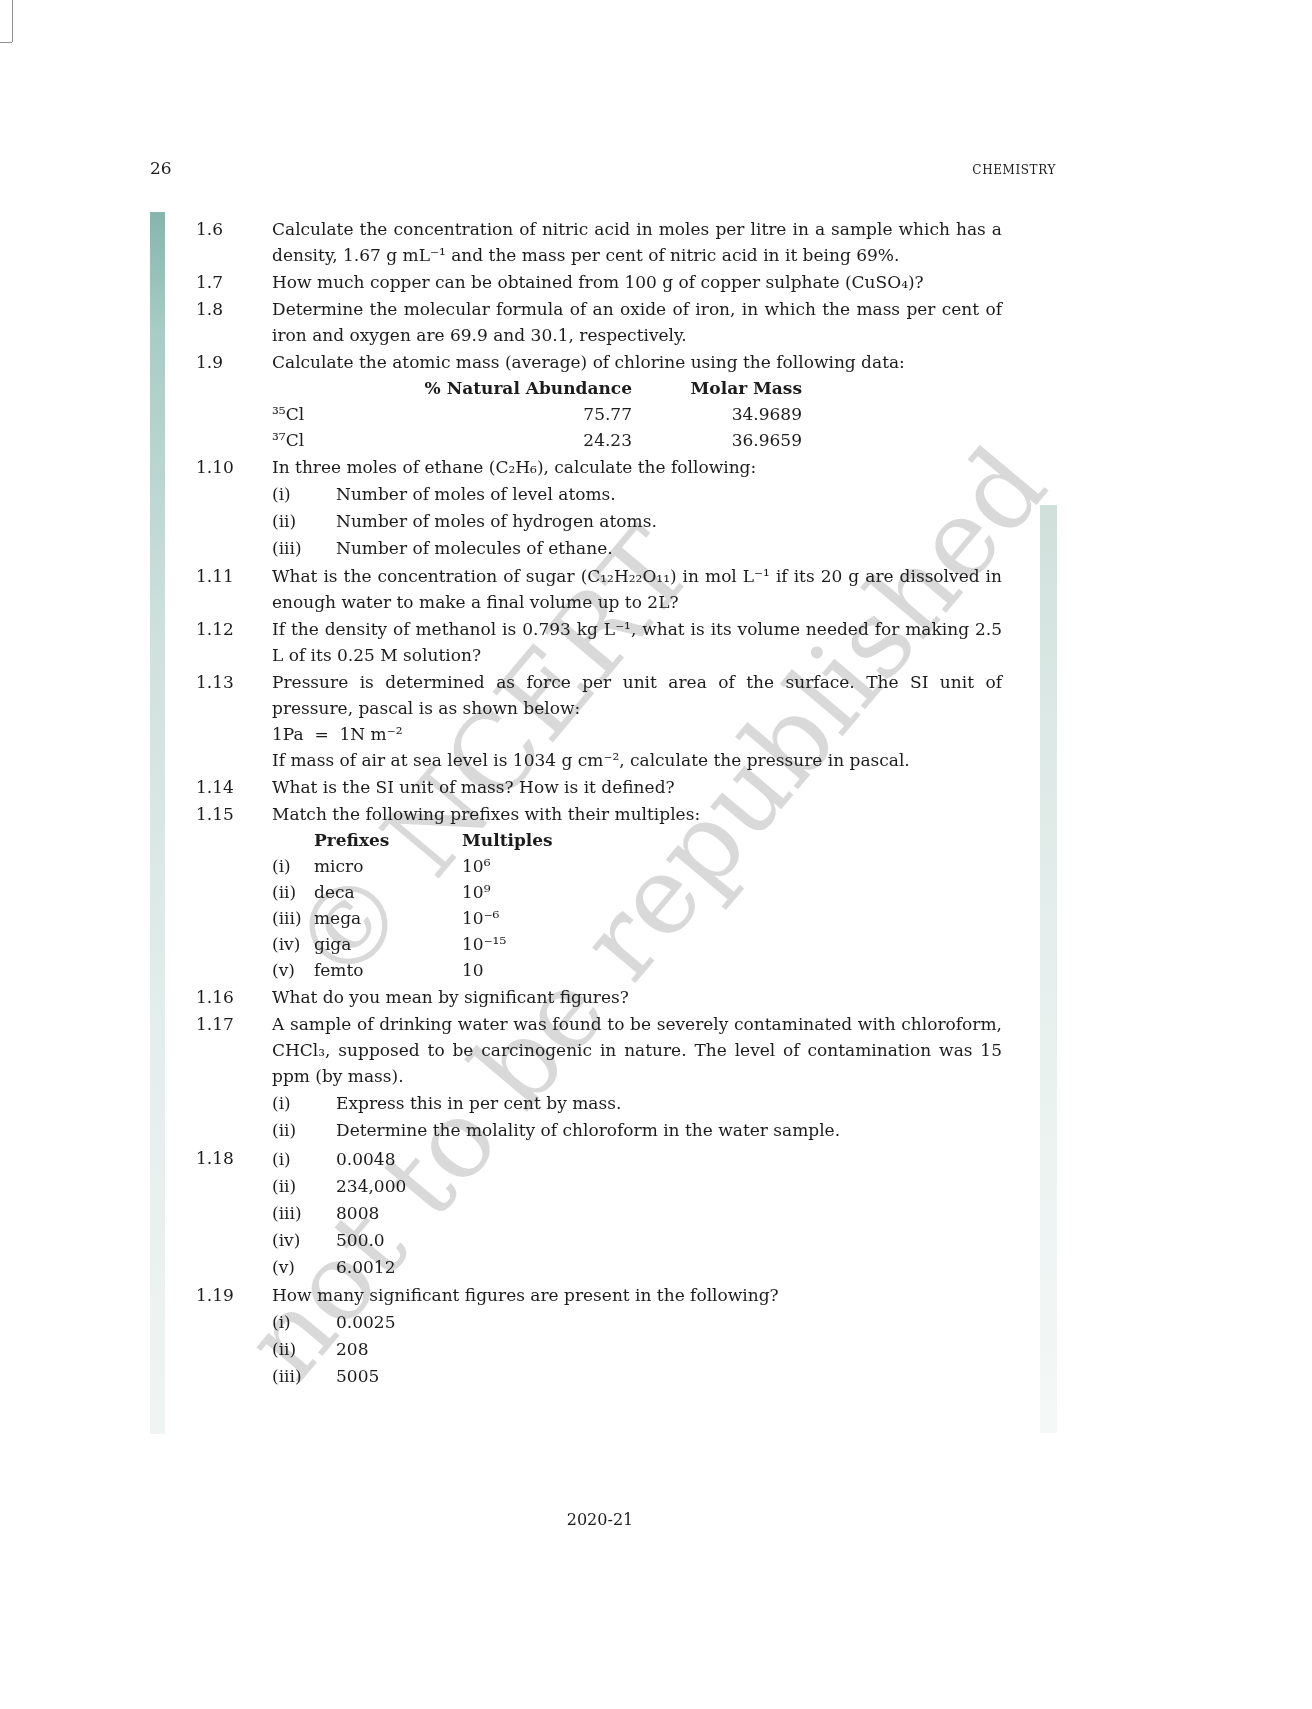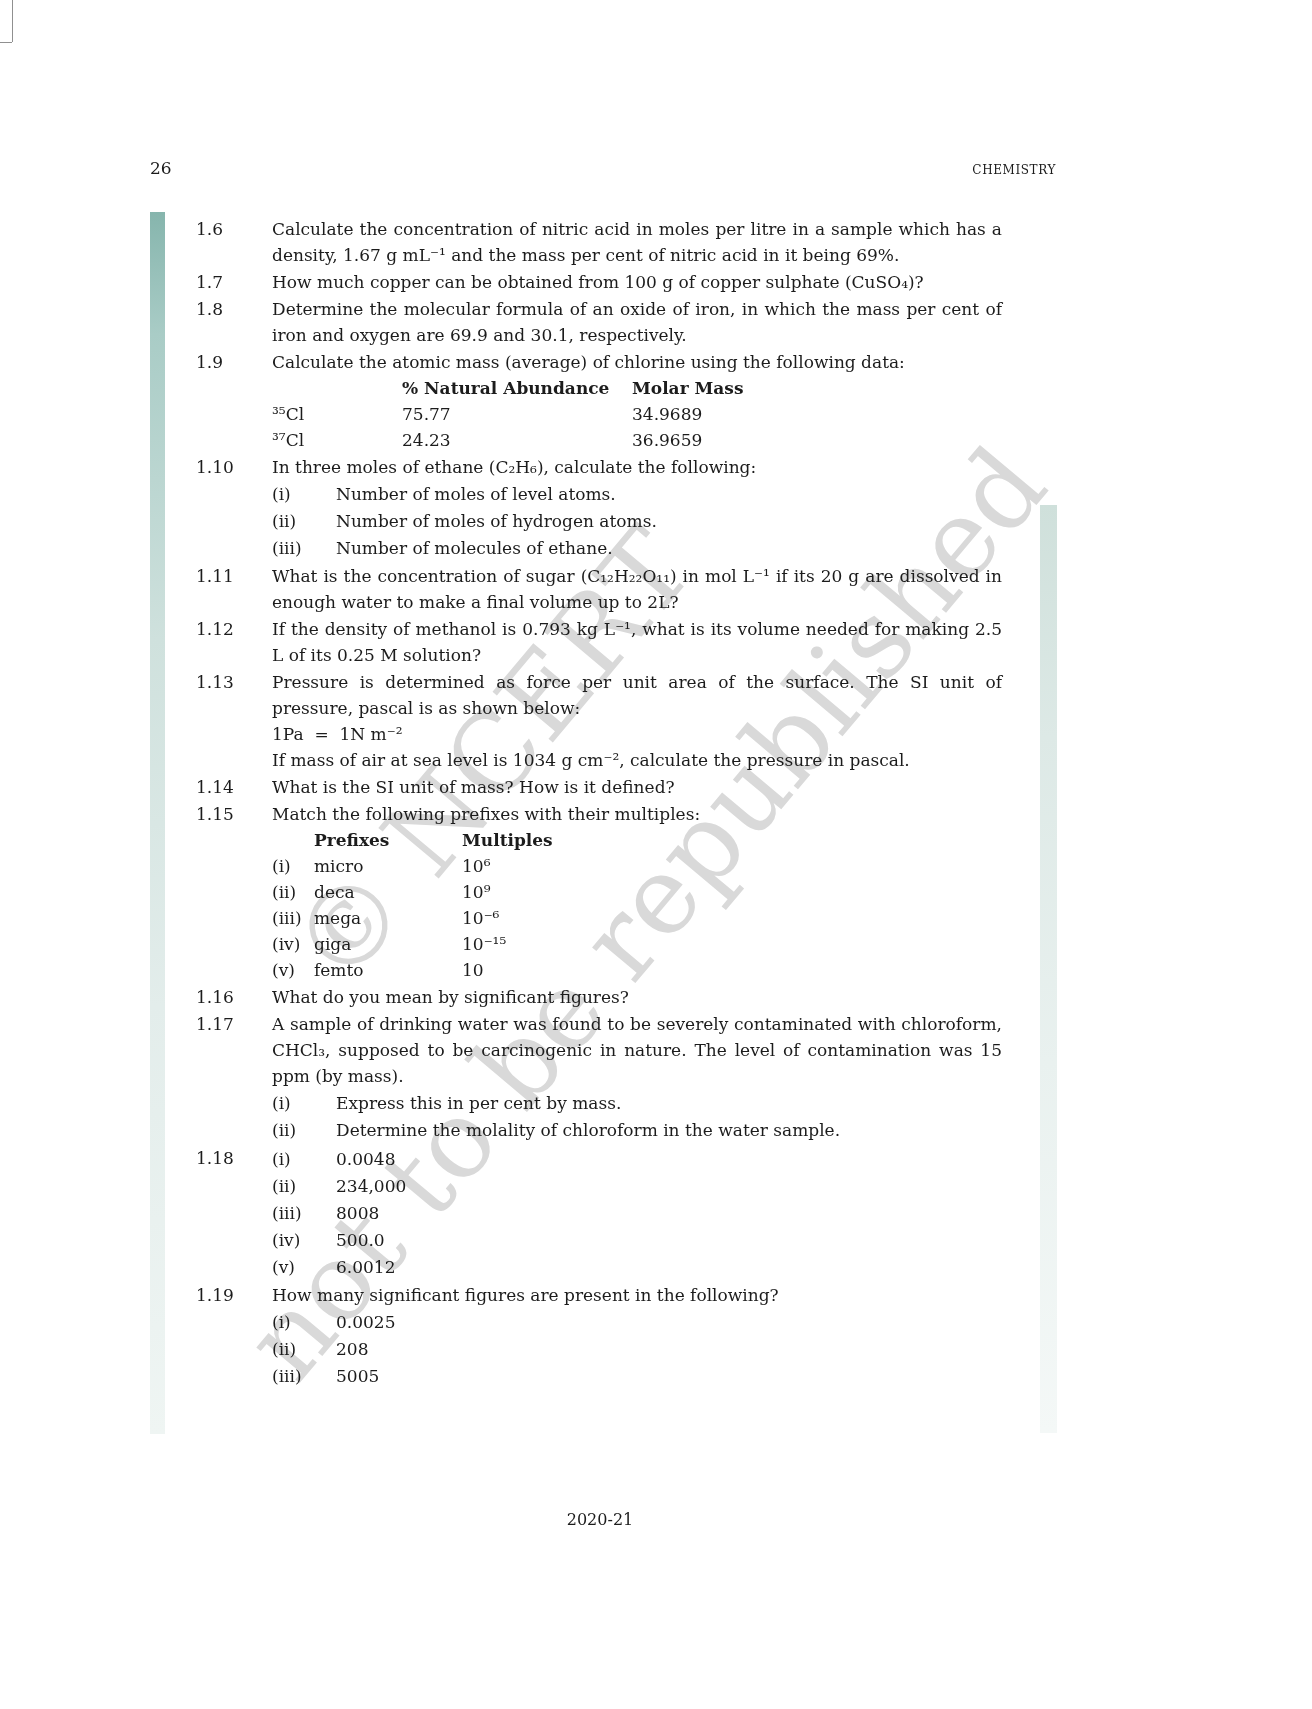--- a/index.html
+++ b/index.html
@@ -30,21 +30,21 @@
   .questions{position:absolute;left:196px;top:216px;width:806px;z-index:2;font-size:17px;line-height:26px;}
   .question-row{display:flex;margin-bottom:1px;}
   .question-number{width:76px;flex:none;}
   .question-body{flex:1;min-width:0;}
   .q-text{text-align:justify;}
   .q-line{white-space:pre;}
   .sub-row{display:flex;margin:1px 0;}
   .sub-label{width:64px;flex:none;}
   .sub-text{flex:1;}
   .iso-row{display:grid;grid-template-columns:130px 230px 170px;}
-  .iso-row .c2,.iso-row .c3{text-align:left;}
+  .iso-row .c2,.iso-row .c3{text-align:right;}
   .pref-row{display:grid;grid-template-columns:42px 148px 160px;}
   .bold{font-weight:bold;}
   
   .page-footer{position:absolute;left:197px;top:1510px;width:806px;text-align:center;font-size:16px;z-index:2;}
 </style>
 </head>
 <body>
 
 <div class="crop-v"></div>
 <div class="crop-h"></div>

